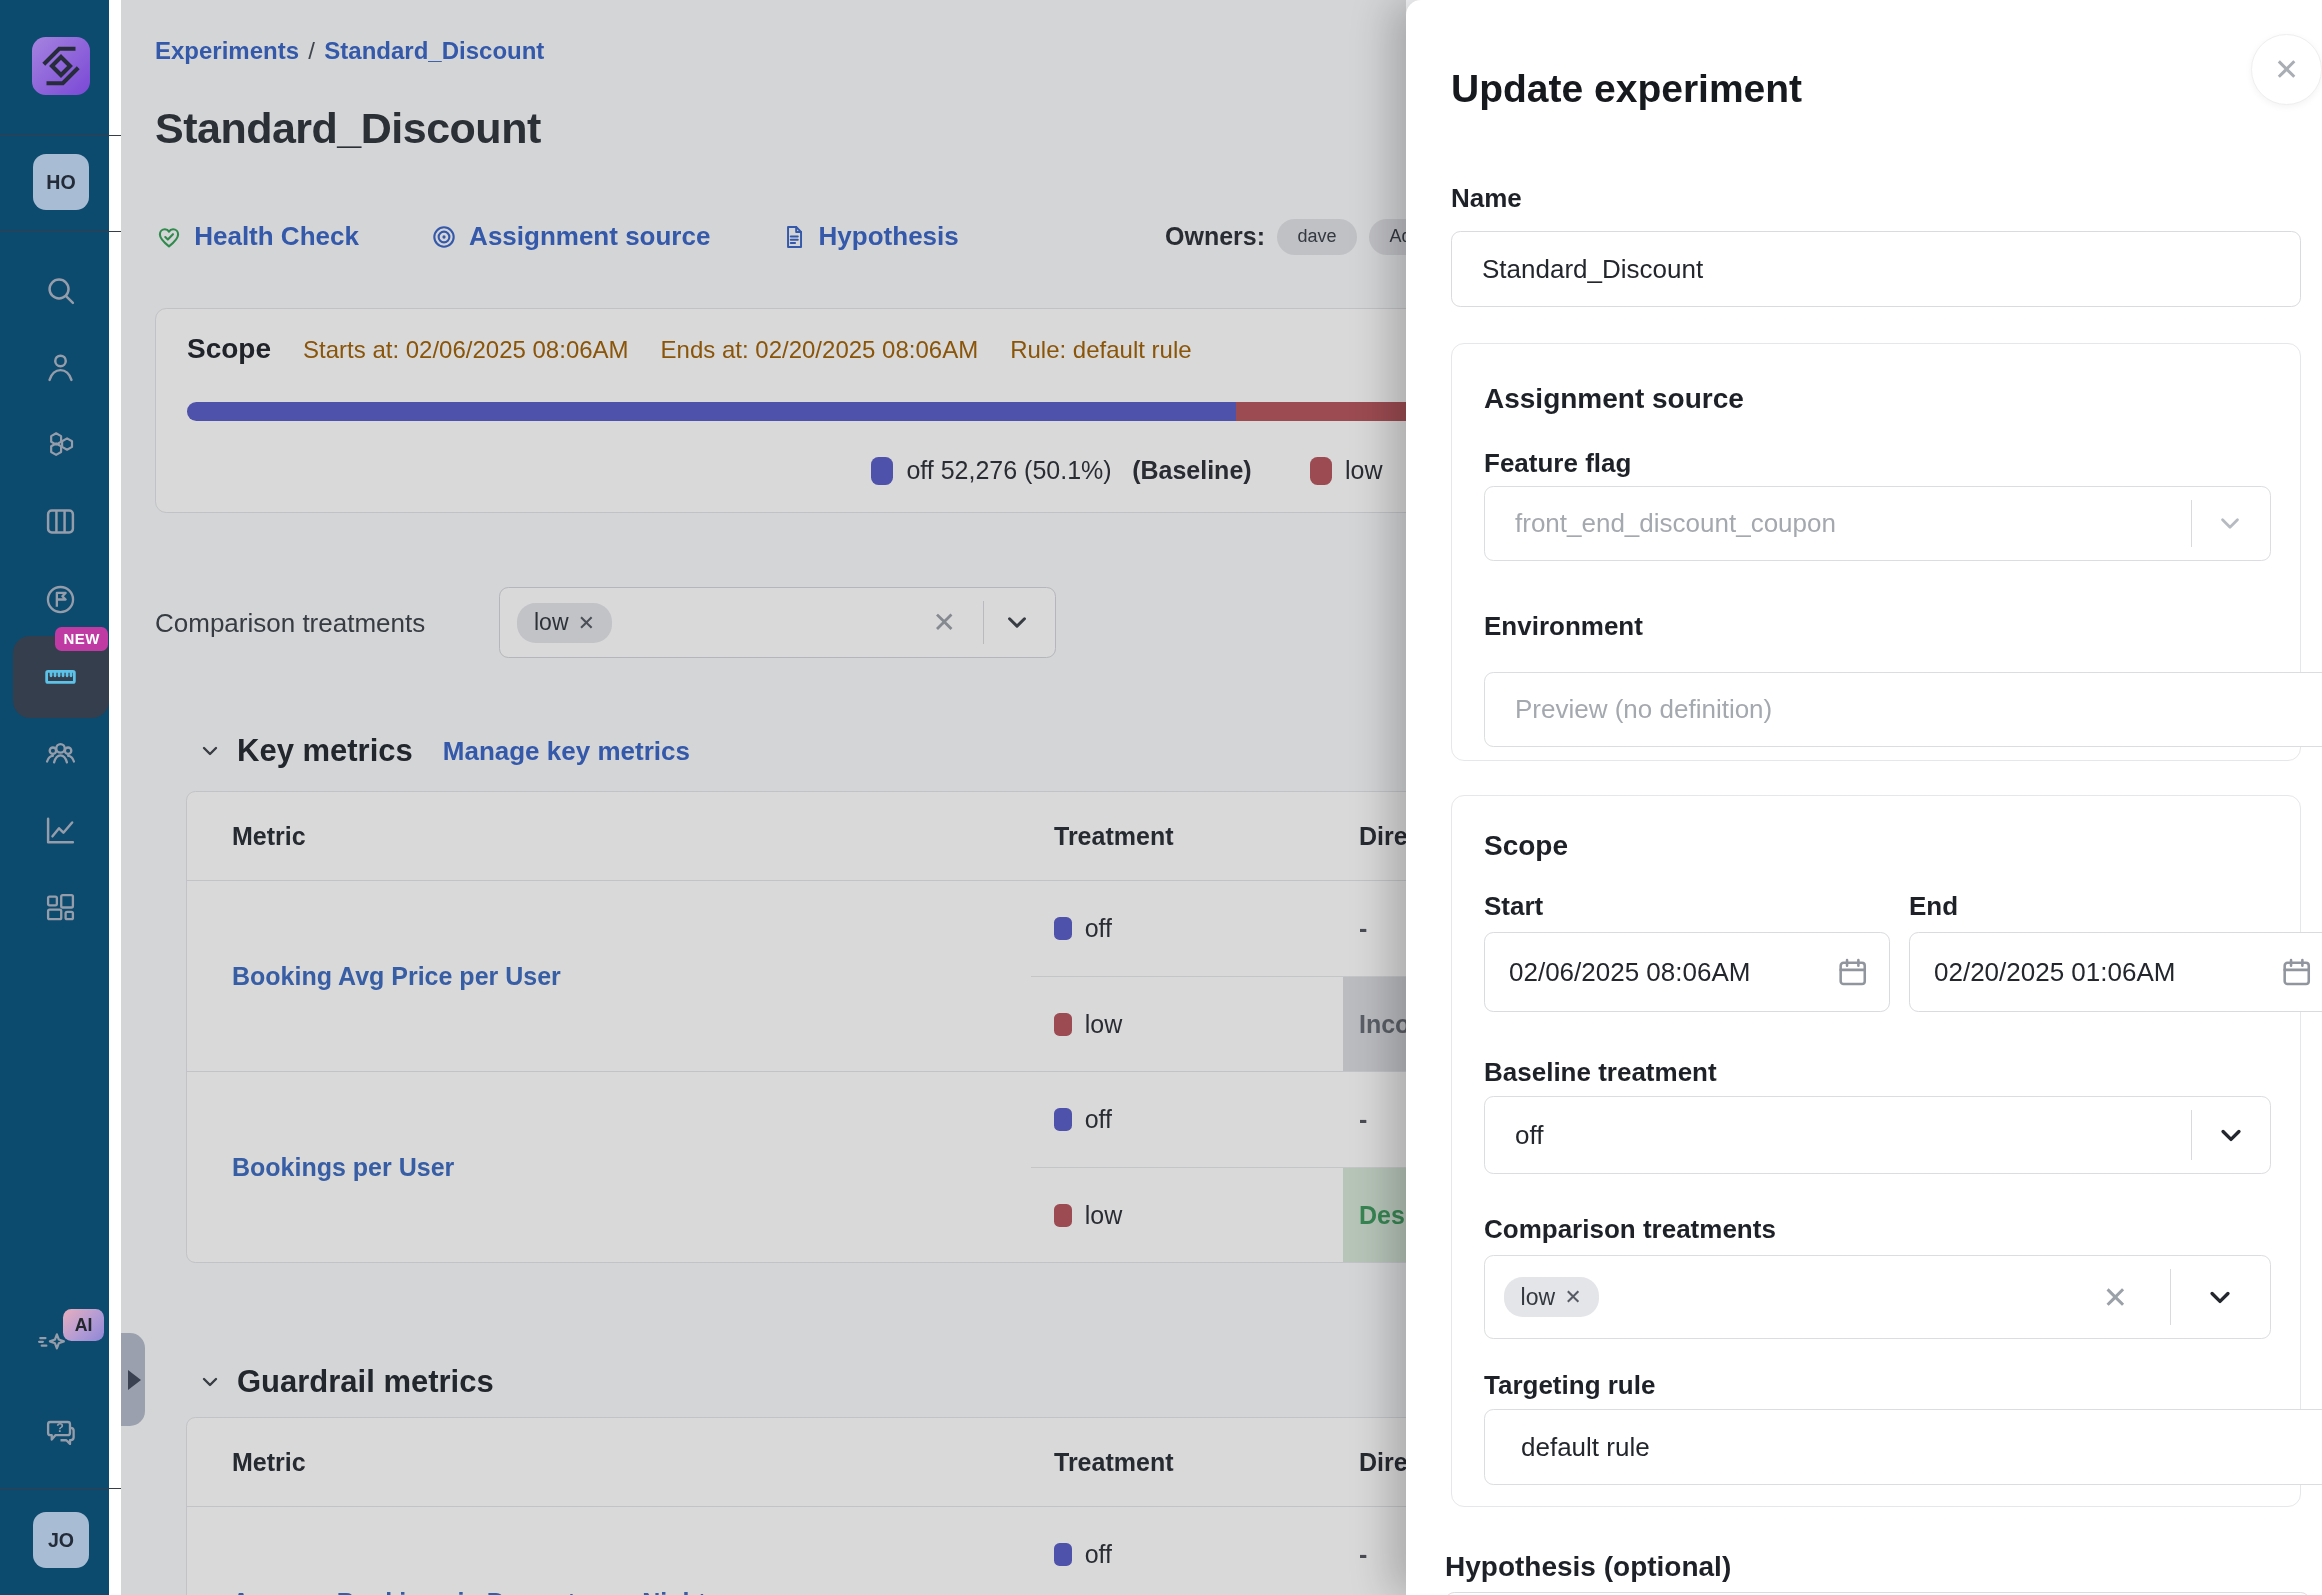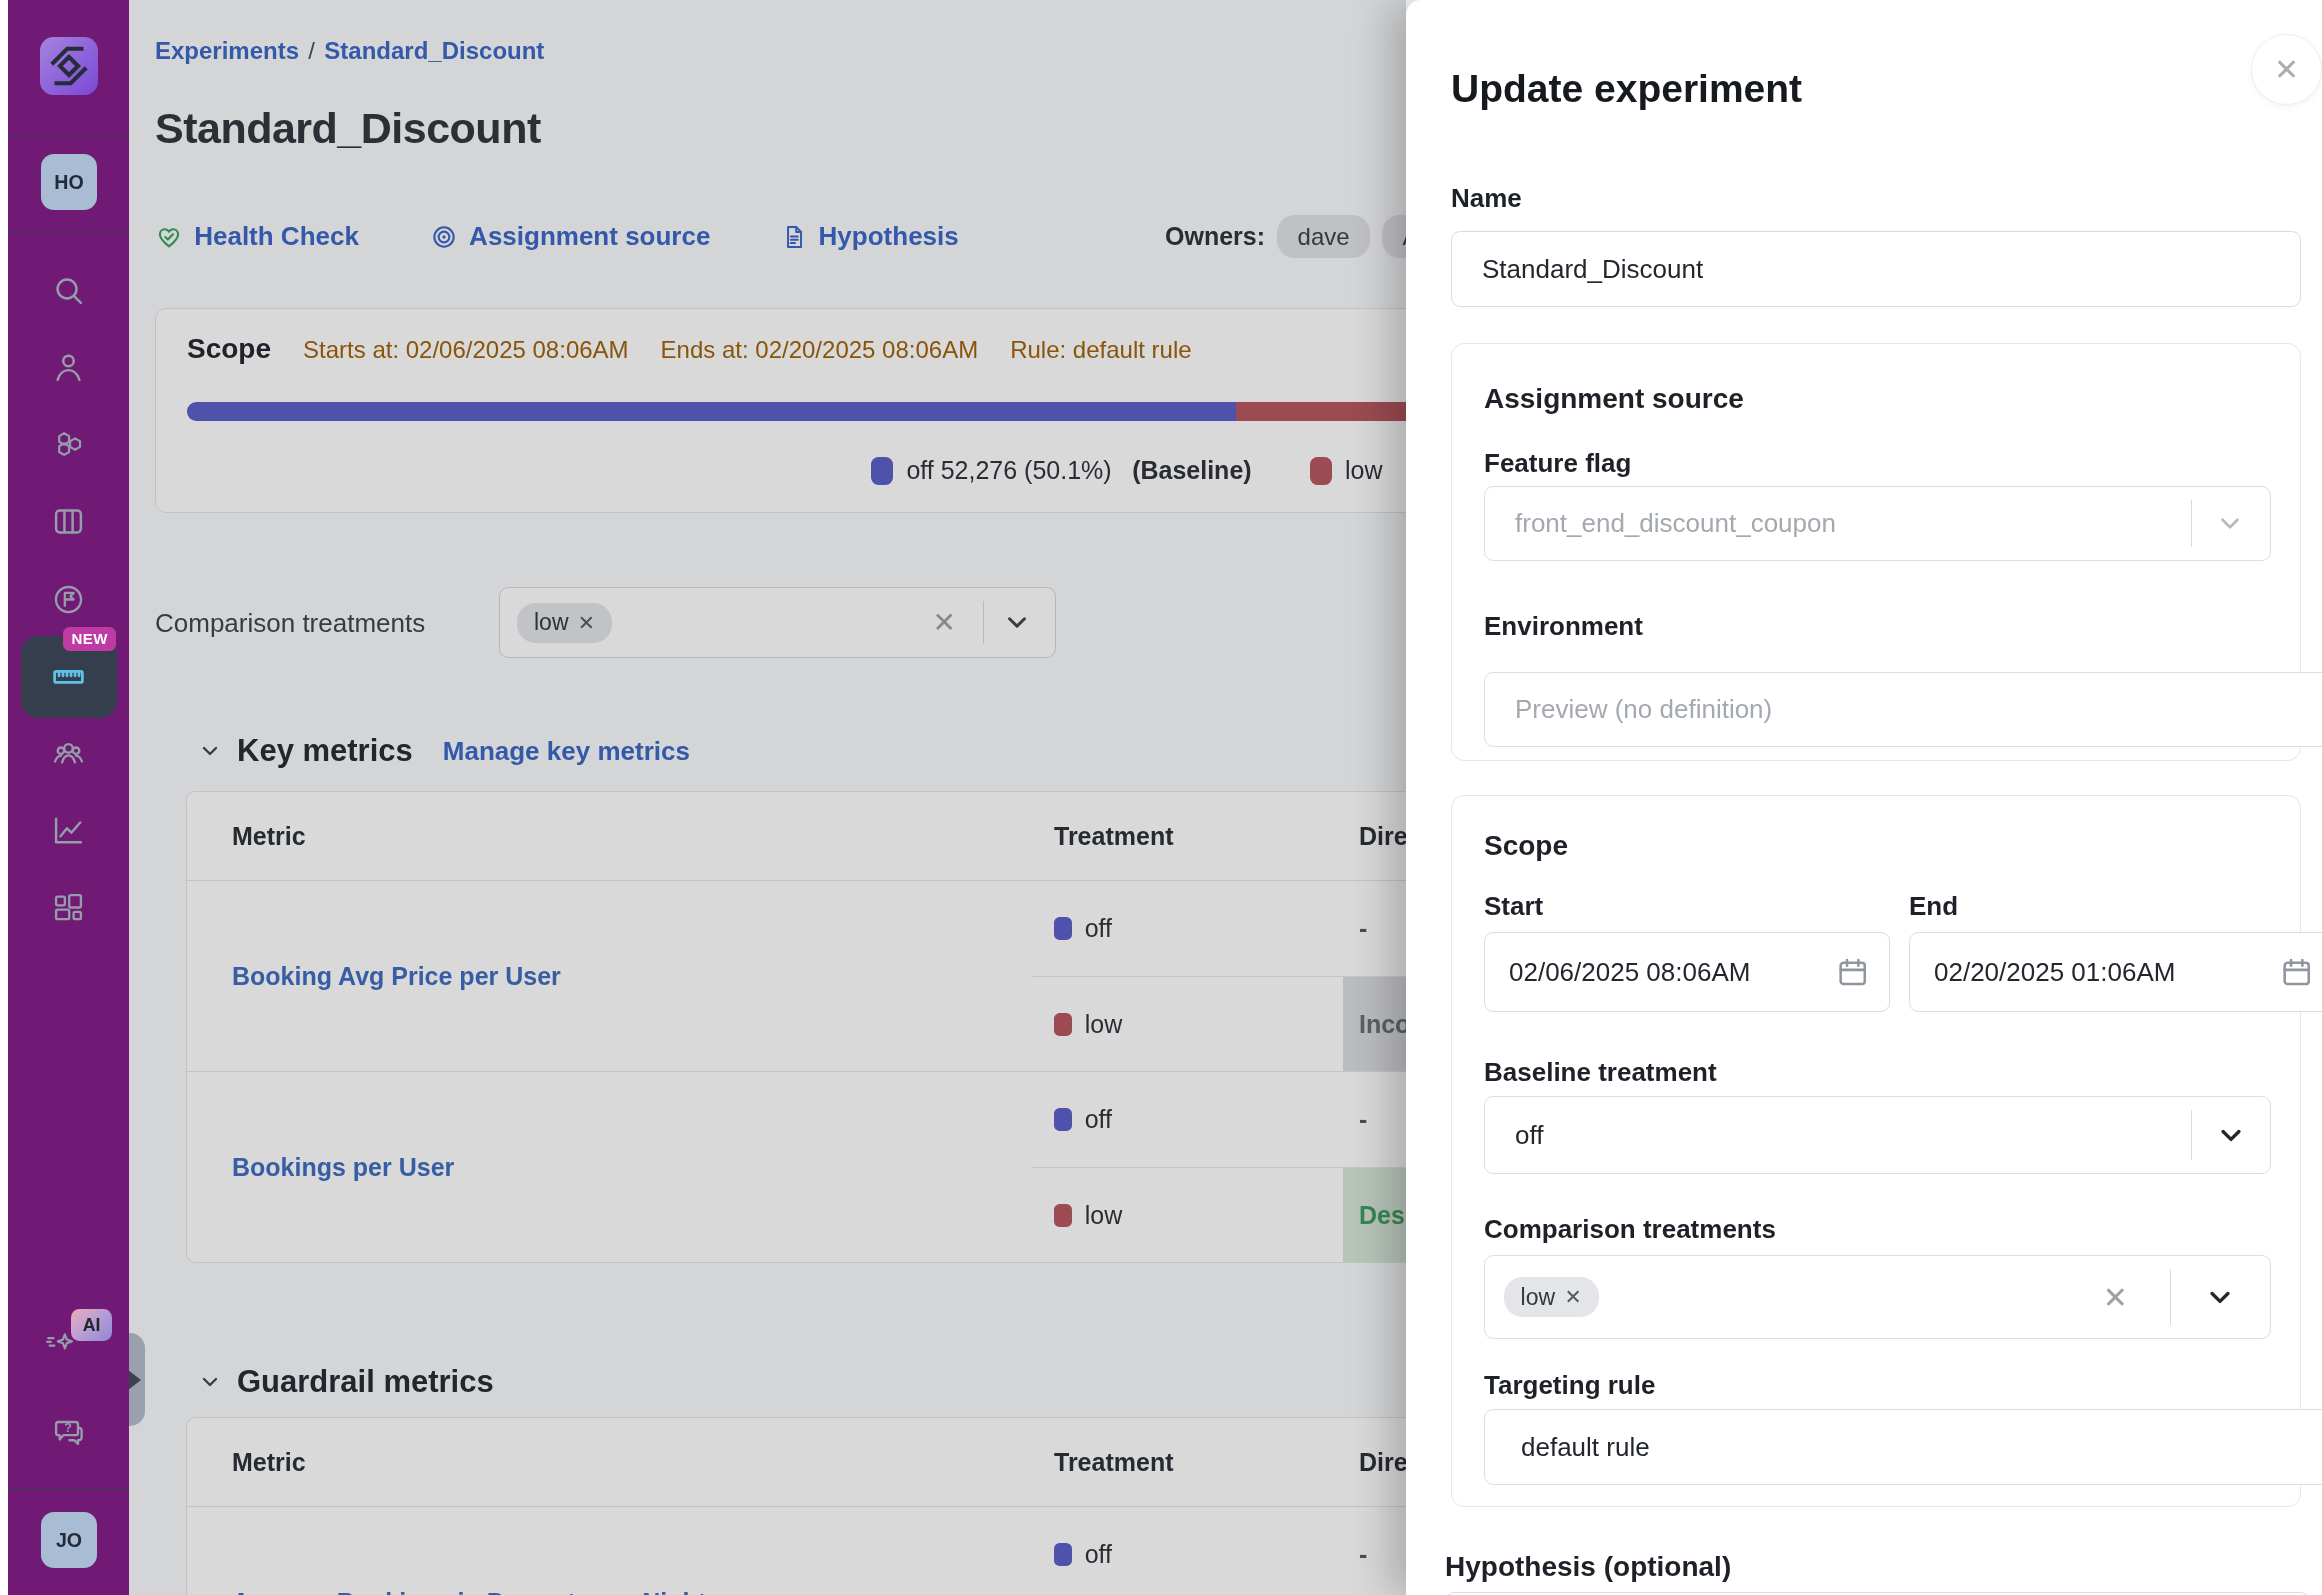--- a/index.html
+++ b/index.html
@@ -1,20 +1,20 @@
 <!DOCTYPE html>
 <html style="font-size:15px"><head>
 <meta charset="utf-8">
 <style>
   * { margin:0; padding:0; box-sizing:border-box; }
   body { font-family:"Liberation Sans","DejaVu Sans",sans-serif; background:#444; }
   #app { position:relative; width:2322px; height:1595px; background:#fff; overflow:hidden; }
 
   
-  .sidebar { position:absolute; left:0; top:0; width:121px; height:1595px; background:#701a75; z-index:5;margin-left:8px; }
+  .sidebar { position:absolute; left:0; top:0; width:109px; height:1595px; background:#0c4a6e; z-index:5; }
   .sb-divider { position:absolute; left:0; width:121px; height:0.9px; background:#363d4b; }
   .logo { position:absolute; left:32px; top:37px; width:58px; height:58px; cursor:pointer; }
   .avatar { position:absolute; left:33px; width:56px; height:56px; border-radius:13px; background:#a8bdd4;
             color:#232a38; font-weight:700; font-size:19.6px; display:flex; align-items:center; justify-content:center; }
   .sb-icon { position:absolute; left:43px; width:35px; height:35px; color:#959daa; display:flex; align-items:center; justify-content:center; }
   .sb-active { position:absolute; left:13px; top:636px; width:96px; height:82px; background:#353e4d; border-radius:17px; }
   .sb-active .sb-icon { left:30px; top:23px; position:absolute; color:#5cc2e8; }
   .new-badge { position:absolute; left:42px; top:-9.3px; background:#bf3aa2; color:#fff; font-size:15px; font-weight:700;
                letter-spacing:0.5px; padding:3.7px 8.4px; border-radius:6.5px; }
   .ai-badge { position:absolute; left:63px; top:1309px; width:41px; height:32px; border-radius:8.4px;
@@ -31,21 +31,21 @@
   .crumbs { position:absolute; left:34px; top:37px; font-size:24px; font-weight:600; color:#3b66c6; }
   .crumbs a { color:#3b66c6; text-decoration:none; cursor:pointer; }
   .crumb-sep { color:#4a5059; font-weight:400; margin:0 9.3px; }
   .page-title { position:absolute; left:34px; top:104px; font-size:43px; font-weight:700; color:#30353c; letter-spacing:-0.5px; }
 
   .meta-row { position:absolute; left:34px; top:216px; height:41px; display:flex; align-items:center; }
   .meta-link { display:flex; align-items:center; gap:11.2px; color:#3b66c6; font-size:26px; font-weight:700; cursor:pointer; }
   .meta-gap { width:71px; }
   .owners { position:absolute; left:1010px; top:0; height:41px; display:flex; align-items:center; gap:12px; }
   .owners-label { font-size:25px; font-weight:700; color:#2e3238; }
-  .pill { background:#e2e3e6; border-radius:17.7px; padding:7.5px 20.5px; font-size:24px; color:#3b4048; white-space:nowrap; }
+  .pill { background:#e2e3e6; border-radius:17.7px; padding:7.5px 20.5px; font-size:18px; color:#3b4048; white-space:nowrap; }
 
   .scope-card { position:absolute; left:34px; top:308px; width:1300px; height:205px; background:#fff;
                 border:0.9px solid #e3e4e8; border-radius:11.2px; }
   .scope-head { position:absolute; left:31px; top:24px; display:flex; align-items:baseline; gap:32px; }
   .scope-title { font-size:28px; font-weight:700; color:#23272e; }
   .scope-meta { font-size:24px; color:#a16207; }
   .bar { position:absolute; left:31px; top:93px; width:1269px; height:18.6px; border-radius:9.3px; overflow:hidden; display:flex; }
   .bar-purple { height:100%; background:#5b5fc7; }
   .bar-red { height:100%; flex:1; background:#b5565c; }
   .legend { position:absolute; left:715px; top:147px; display:flex; gap:58px; align-items:center; }

